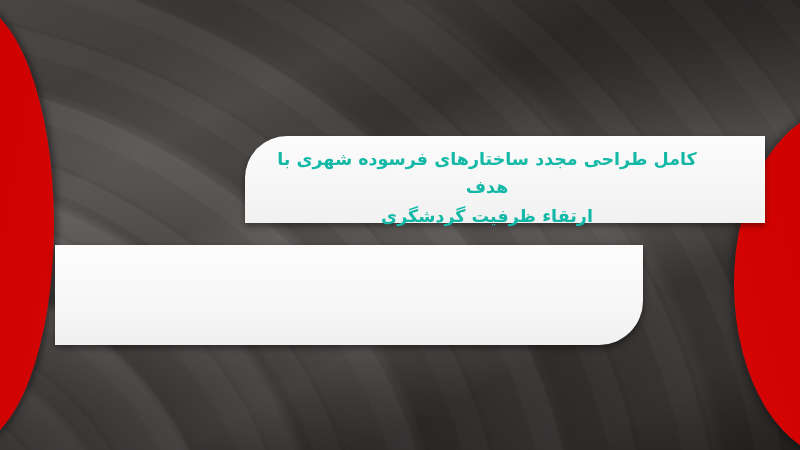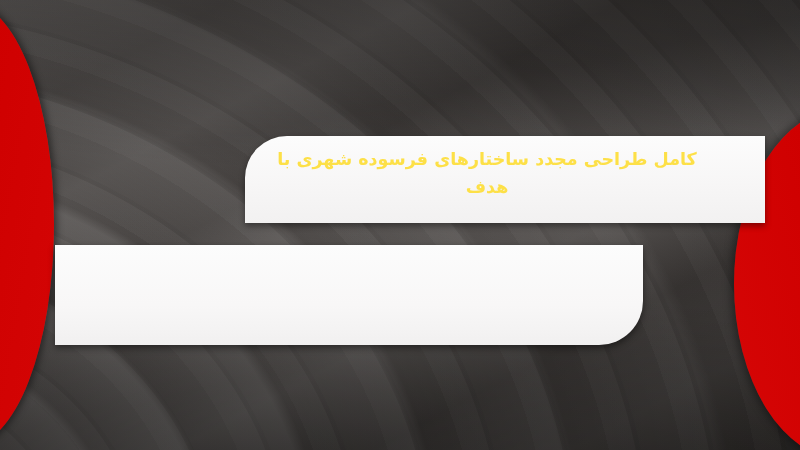--- a/index.html
+++ b/index.html
@@ -130,21 +130,21 @@
   }
   .title-text {
     position: absolute;
     left: 245px;
     top: 136px;
     width: 520px;
     height: 87px;
     box-sizing: border-box;
     padding: 9px 58px 0 22px;
     z-index: 5;
-    color: #fde047;
+    color: #14b8a6;
     font-family: "DejaVu Sans", sans-serif;
     font-size: 17.5px;
     font-weight: bold;
     line-height: 1.62;
     text-align: center;
     direction: rtl;
     pointer-events: none;
   }
 
   
@@ -186,17 +186,18 @@
 
   <div class="title-plate"></div>
 
   <div class="content-plate">
     <div class="content-body"></div>
   </div>
 
   <div class="title-text">
     <span>کامل طراحی مجدد ساختارهای فرسوده شهری با هدف</span>
     <br>
+    <span>ارتقاء ظرفیت گردشگری</span>
   </div>
 
   <div class="red-right"></div>
 
 </div>
 
 </body></html>

